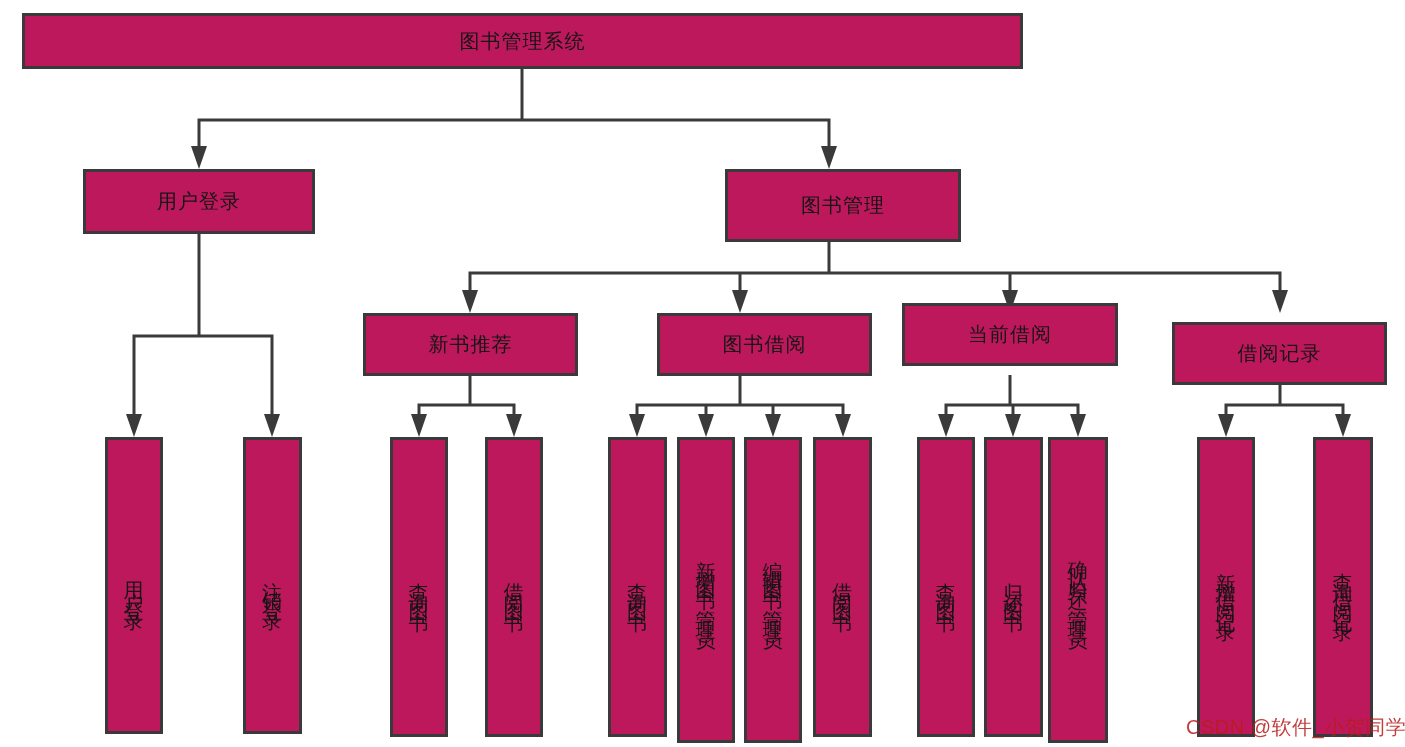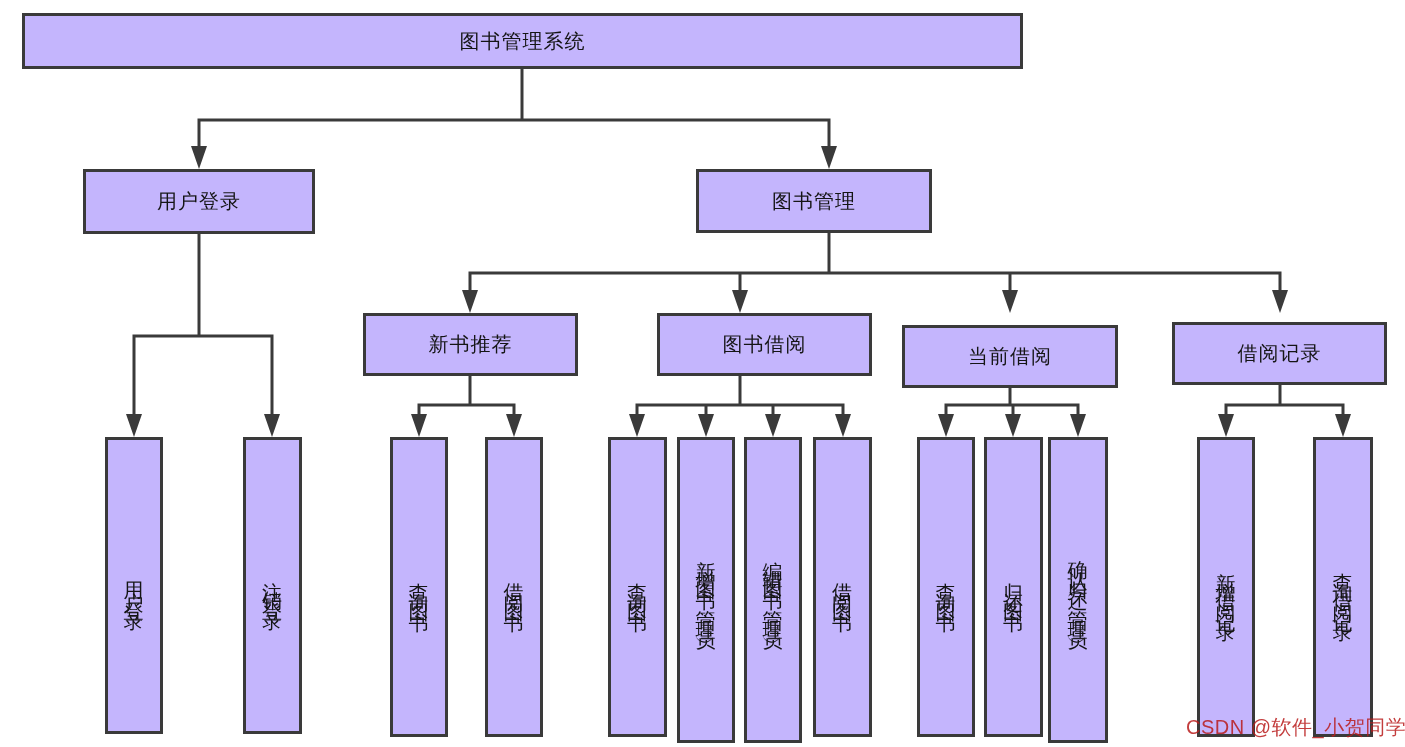--- a/index.html
+++ b/index.html
@@ -7,21 +7,21 @@
     position:relative;
     width:1405px;height:747px;
     background:#ffffff;
     font-family:"Liberation Sans", sans-serif;
     overflow:hidden;
   }
   #connectors{position:absolute;left:0;top:0;width:1405px;height:747px;}
   .node{
     position:absolute;
     box-sizing:border-box;
-    background:#c4b5fd;
+    background:#be185d;
     border:3px solid #3a3a3a;
     display:flex;
     align-items:center;
     justify-content:center;
     color:#151515;
   }
   .hbox{font-size:20px;letter-spacing:1px;}
   .vbox{font-size:20px;}
   .vbox .vtext{
     writing-mode:vertical-rl;
@@ -101,31 +101,31 @@
     </g>
   </svg>
 
   <div class="node hbox" style="left:22px;top:13px;width:1001px;height:56px;">
     <span>图书管理系统</span>
   </div>
 
   <div class="node hbox" style="left:83px;top:169px;width:232px;height:65px;">
     <span>用户登录</span>
   </div>
-  <div class="node hbox" style="left:696px;top:169px;width:236px;height:64px;">
+  <div class="node hbox" style="left:725px;top:169px;width:236px;height:73px;">
     <span>图书管理</span>
   </div>
 
   <div class="node hbox" style="left:363px;top:313px;width:215px;height:63px;">
     <span>新书推荐</span>
   </div>
   <div class="node hbox" style="left:633px;top:313px;width:215px;height:63px;margin-left:24px;">
     <span>图书借阅</span>
   </div>
-  <div class="node hbox" style="left:902px;top:325px;width:216px;height:63px;">
+  <div class="node hbox" style="left:902px;top:303px;width:216px;height:63px;">
     <span>当前借阅</span>
   </div>
   <div class="node hbox" style="left:1172px;top:322px;width:215px;height:63px;">
     <span>借阅记录</span>
   </div>
 
   <div class="node vbox" style="left:105px;top:437px;width:58px;height:297px;">
     <span class="vtext">用户登录</span>
   </div>
   <div class="node vbox" style="left:243px;top:437px;width:59px;height:297px;">

